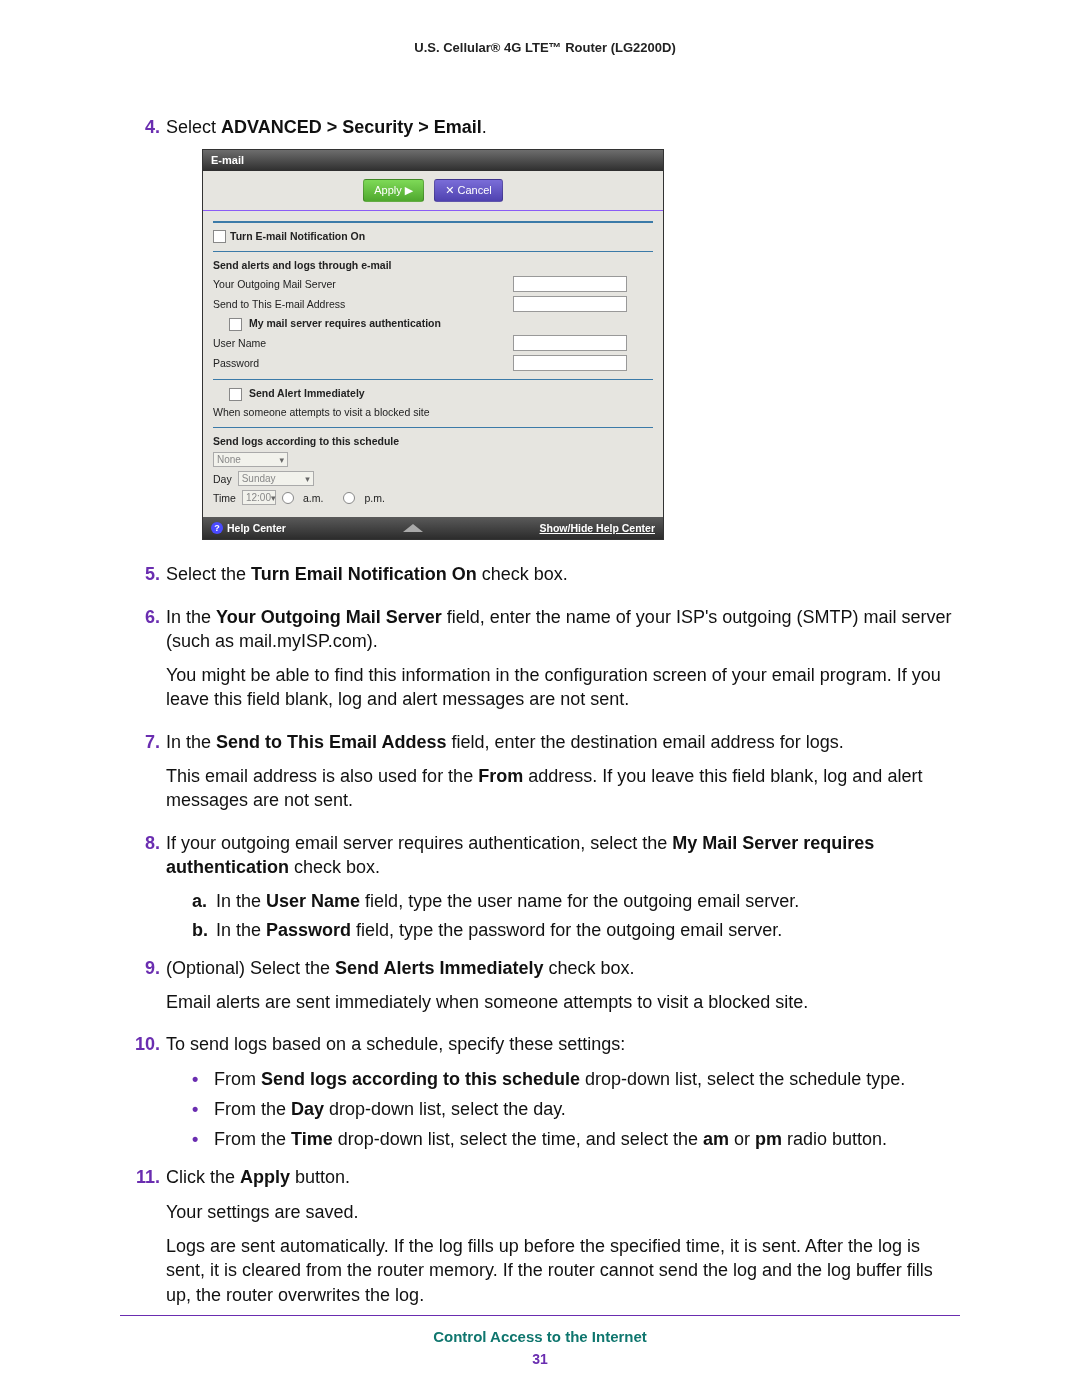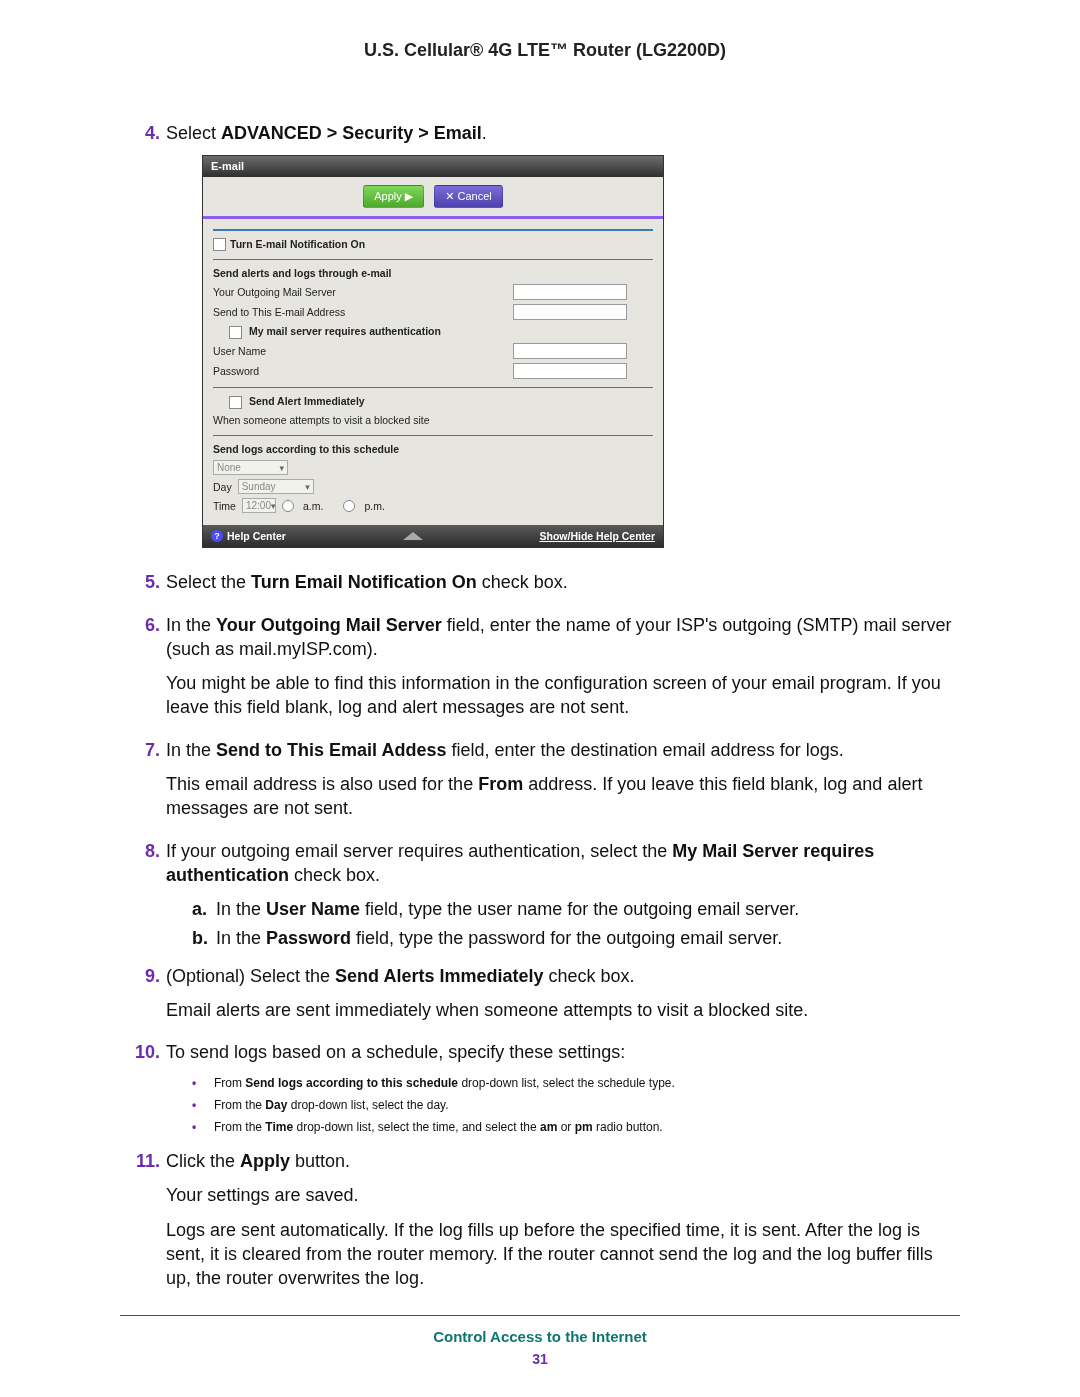--- a/index.html
+++ b/index.html
@@ -12,21 +12,21 @@
   .page {
     width: 1080px;
     min-height: 1397px;
     box-sizing: border-box;
     padding: 40px 120px 30px 130px;
     position: relative;
   }
   .doc-header {
     text-align: center;
     font-weight: bold;
-    font-size: 18px;
+    font-size: 13px;
     color: #222;
     margin-bottom: 60px;
   }
   ol.main-list {
     list-style: none;
     padding: 0;
     margin: 0;
   }
   ol.main-list > li {
     display: flex;
@@ -50,21 +50,21 @@
   .b { font-weight: bold; }
   ul.bullets {
     list-style: none;
     padding: 0;
     margin: 2px 0 6px 26px;
   }
   ul.bullets > li {
     position: relative;
     padding-left: 22px;
     margin-bottom: 6px;
-    font-size: 12px;
+    font-size: 18px;
     line-height: 1.35;
   }
   ul.bullets > li::before {
     content: "•";
     position: absolute;
     left: 0;
     top: 0;
     color: #6a2db0;
     font-weight: bold;
   }
@@ -98,21 +98,21 @@
     font-size: 11px;
     font-weight: bold;
     color: #fff;
     background: linear-gradient(#6d6d6d, #2e2e2e);
   }
   .shot-buttonbar {
     display: flex;
     justify-content: center;
     gap: 10px;
     padding: 8px 0;
-    border-bottom: 3px solid #8b5cf6;
+    border-bottom: 1px solid #8b5cf6;
     background: #e6e5e0;
   }
   .btn {
     font-size: 11px;
     color: #fff;
     padding: 3px 10px;
     border-radius: 3px;
     border: 1px solid rgba(0,0,0,.2);
     display: inline-flex;
     align-items: center;

